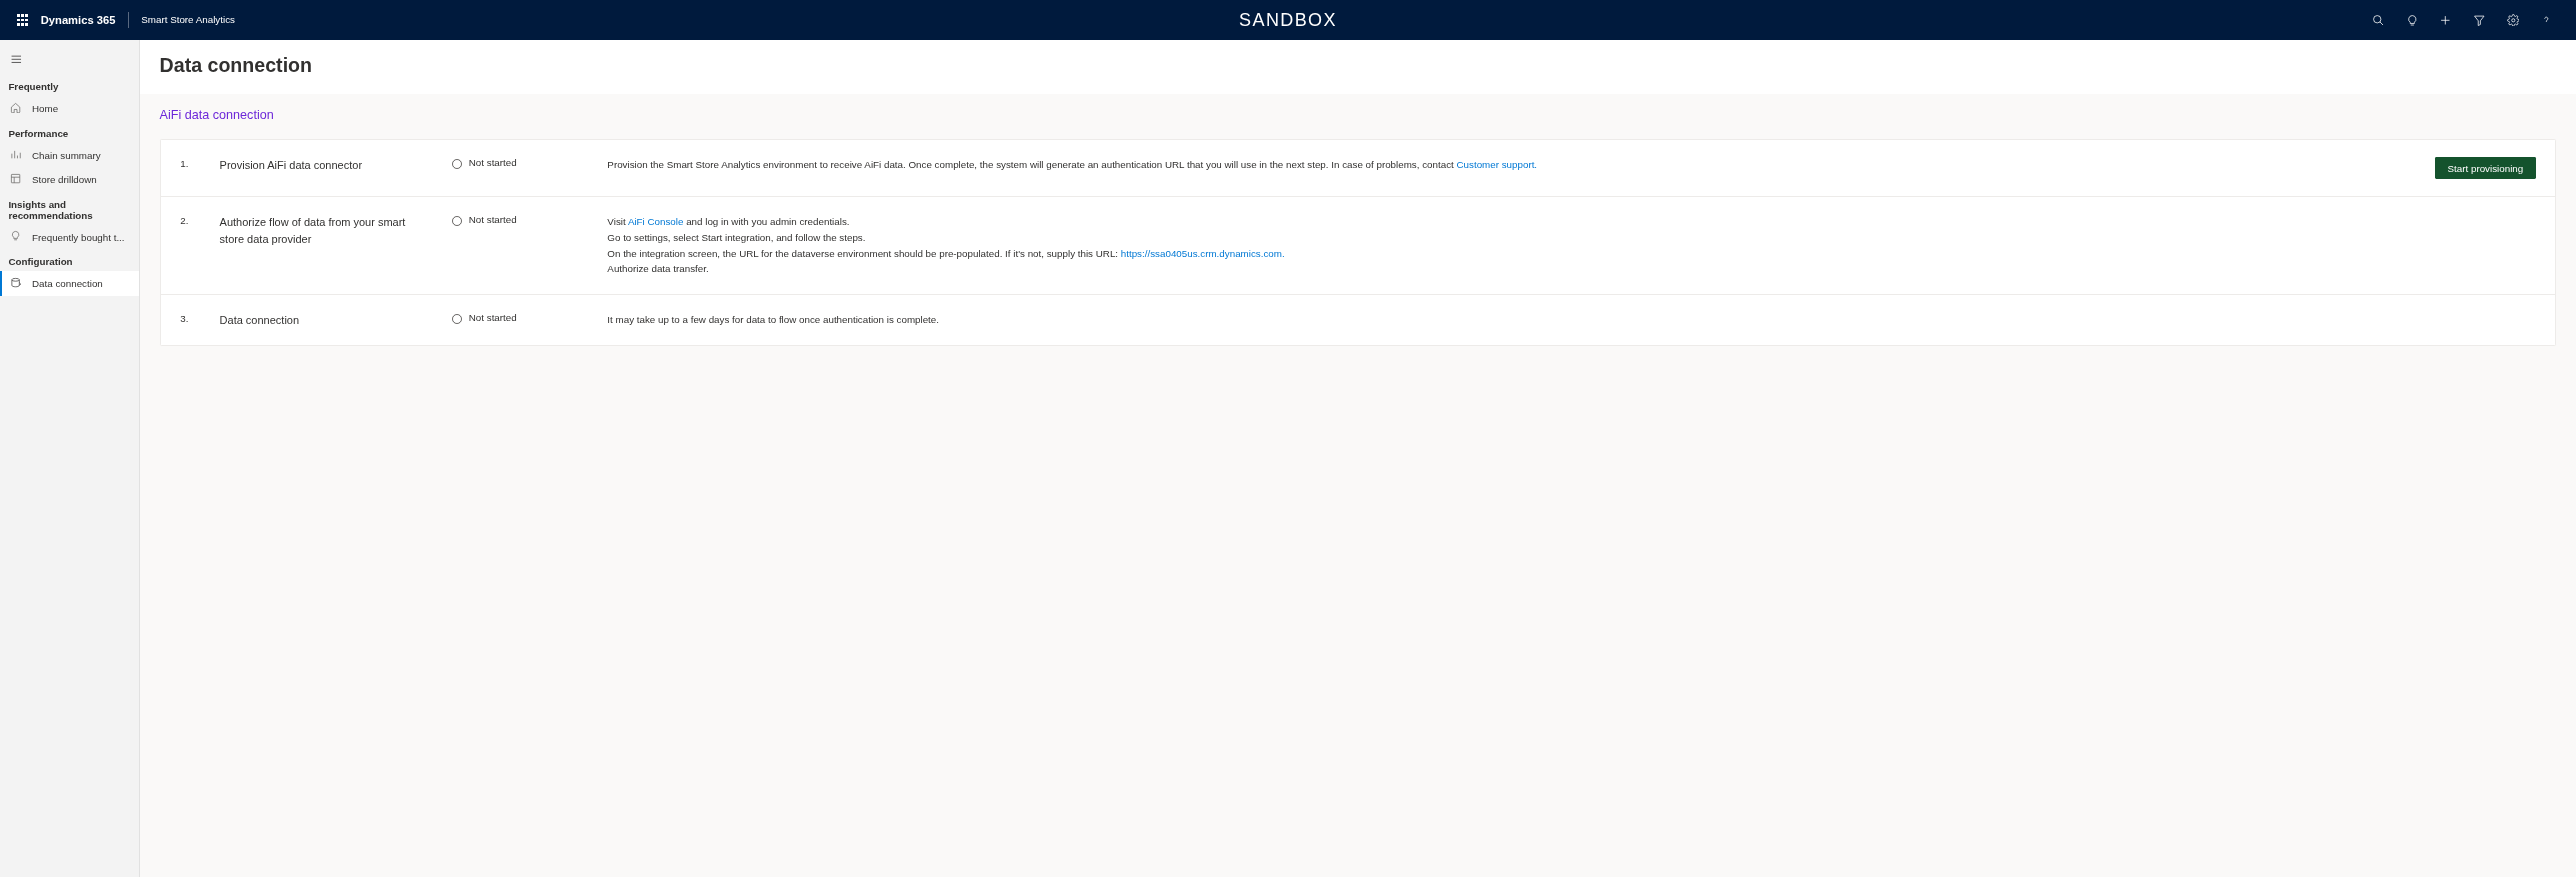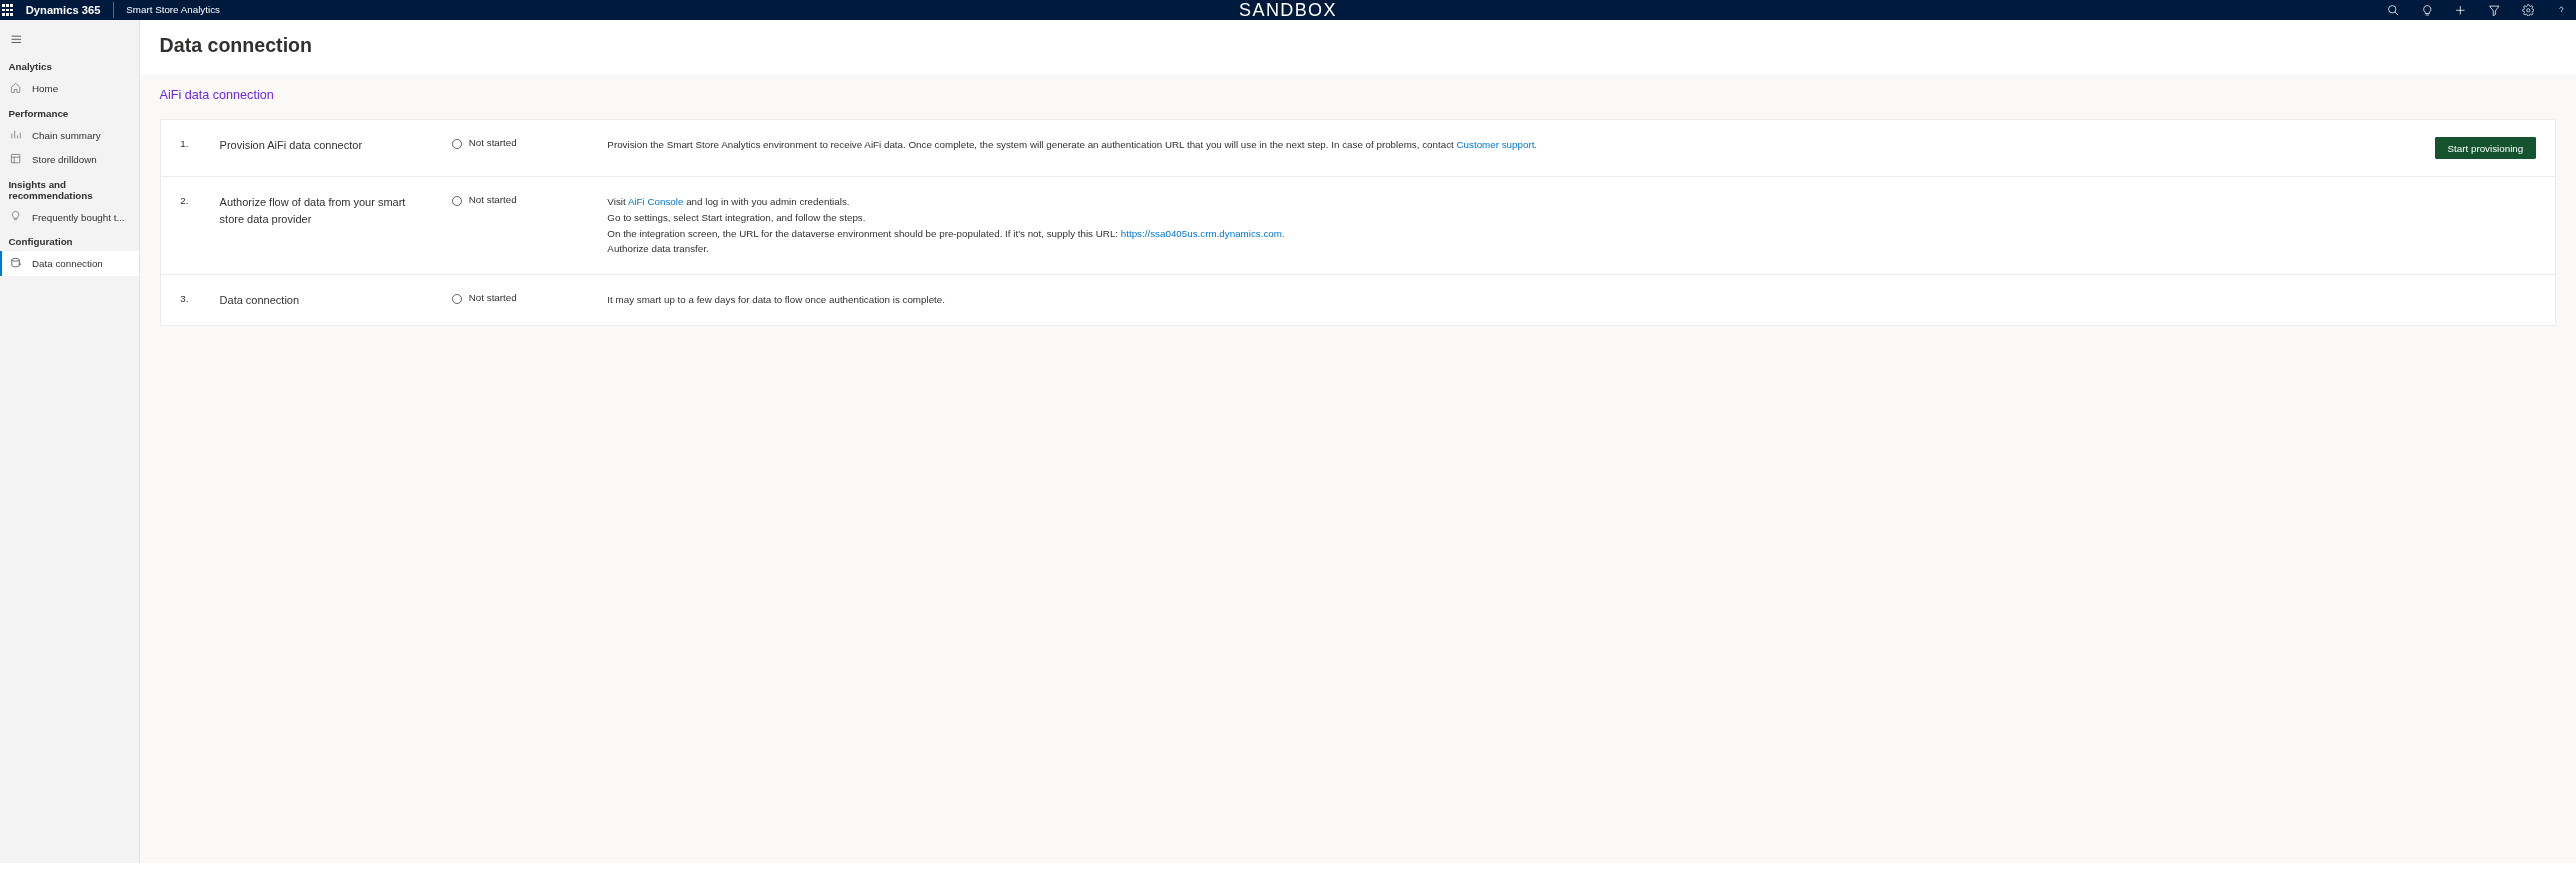--- a/index.html
+++ b/index.html
@@ -10,26 +10,26 @@
     body {
       font-family: "Segoe UI", -apple-system, BlinkMacSystemFont, sans-serif;
       font-size: 9.8px;
       color: #323130;
       background: #ffffff;
       overflow-x: hidden;
     }
     
     
     .top-bar {
-      height: 20px;
+      height: 40px;
       background: #001a3d;
       color: #ffffff;
       display: flex;
       align-items: center;
-      padding: 0 2px;
+      padding: 0 17px;
       position: relative;
     }
     .top-bar-left {
       display: flex;
       align-items: center;
       gap: 12.6px;
     }
     .waffle-icon {
       display: grid;
       grid-template-columns: repeat(3, 2.8px);
@@ -318,21 +318,21 @@
 
     <div class="sidebar">
       <div class="hamburger">
         <svg width="12.6" height="12.6" viewBox="0 0 24 24">
             <line x1="3" y1="6" x2="21" y2="6"></line>
             <line x1="3" y1="12" x2="21" y2="12"></line>
             <line x1="3" y1="18" x2="21" y2="18"></line>
           </svg>
       </div>
       <div id="sidebar-sections">
-          <div class="section-label">Analytics</div>
+          <div class="section-label">Frequently</div>
           <div class="nav-item">
             <span><svg viewBox="0 0 24 24">
                 <path d="M3 11l9-8 9 8v10a2 2 0 0 1-2 2h-4v-7h-6v7H5a2 2 0 0 1-2-2z"></path>
               </svg></span>
             <span class="label">Home</span>
           </div>
           <div class="section-label">Performance</div>
           <div class="nav-item">
             <span><svg viewBox="0 0 24 24">
                 <line x1="4" y1="20" x2="4" y2="10"></line>
@@ -398,21 +398,21 @@
               <div class="step-desc">Visit <a>AiFi Console</a> and log in with you admin credentials.<br>Go to settings, select Start integration, and follow the steps.<br>On the integration screen, the URL for the dataverse environment should be pre-populated. If it's not, supply this URL: <a>https://ssa0405us.crm.dynamics.com.</a><br>Authorize data transfer.</div>
               <div class="step-action"></div>
             </div>
             <div class="step-row">
               <div class="step-num">3.</div>
               <div class="step-title">Data connection</div>
               <div class="step-status">
                 <div class="status-circle"></div>
                 <span>Not started</span>
               </div>
-              <div class="step-desc">It may smart up to a few days for data to flow once authentication is complete.</div>
+              <div class="step-desc">It may take up to a few days for data to flow once authentication is complete.</div>
               <div class="step-action"></div>
             </div>
           </div>
       </div>
     </div>
   </div>
 
 </div>
 
 

